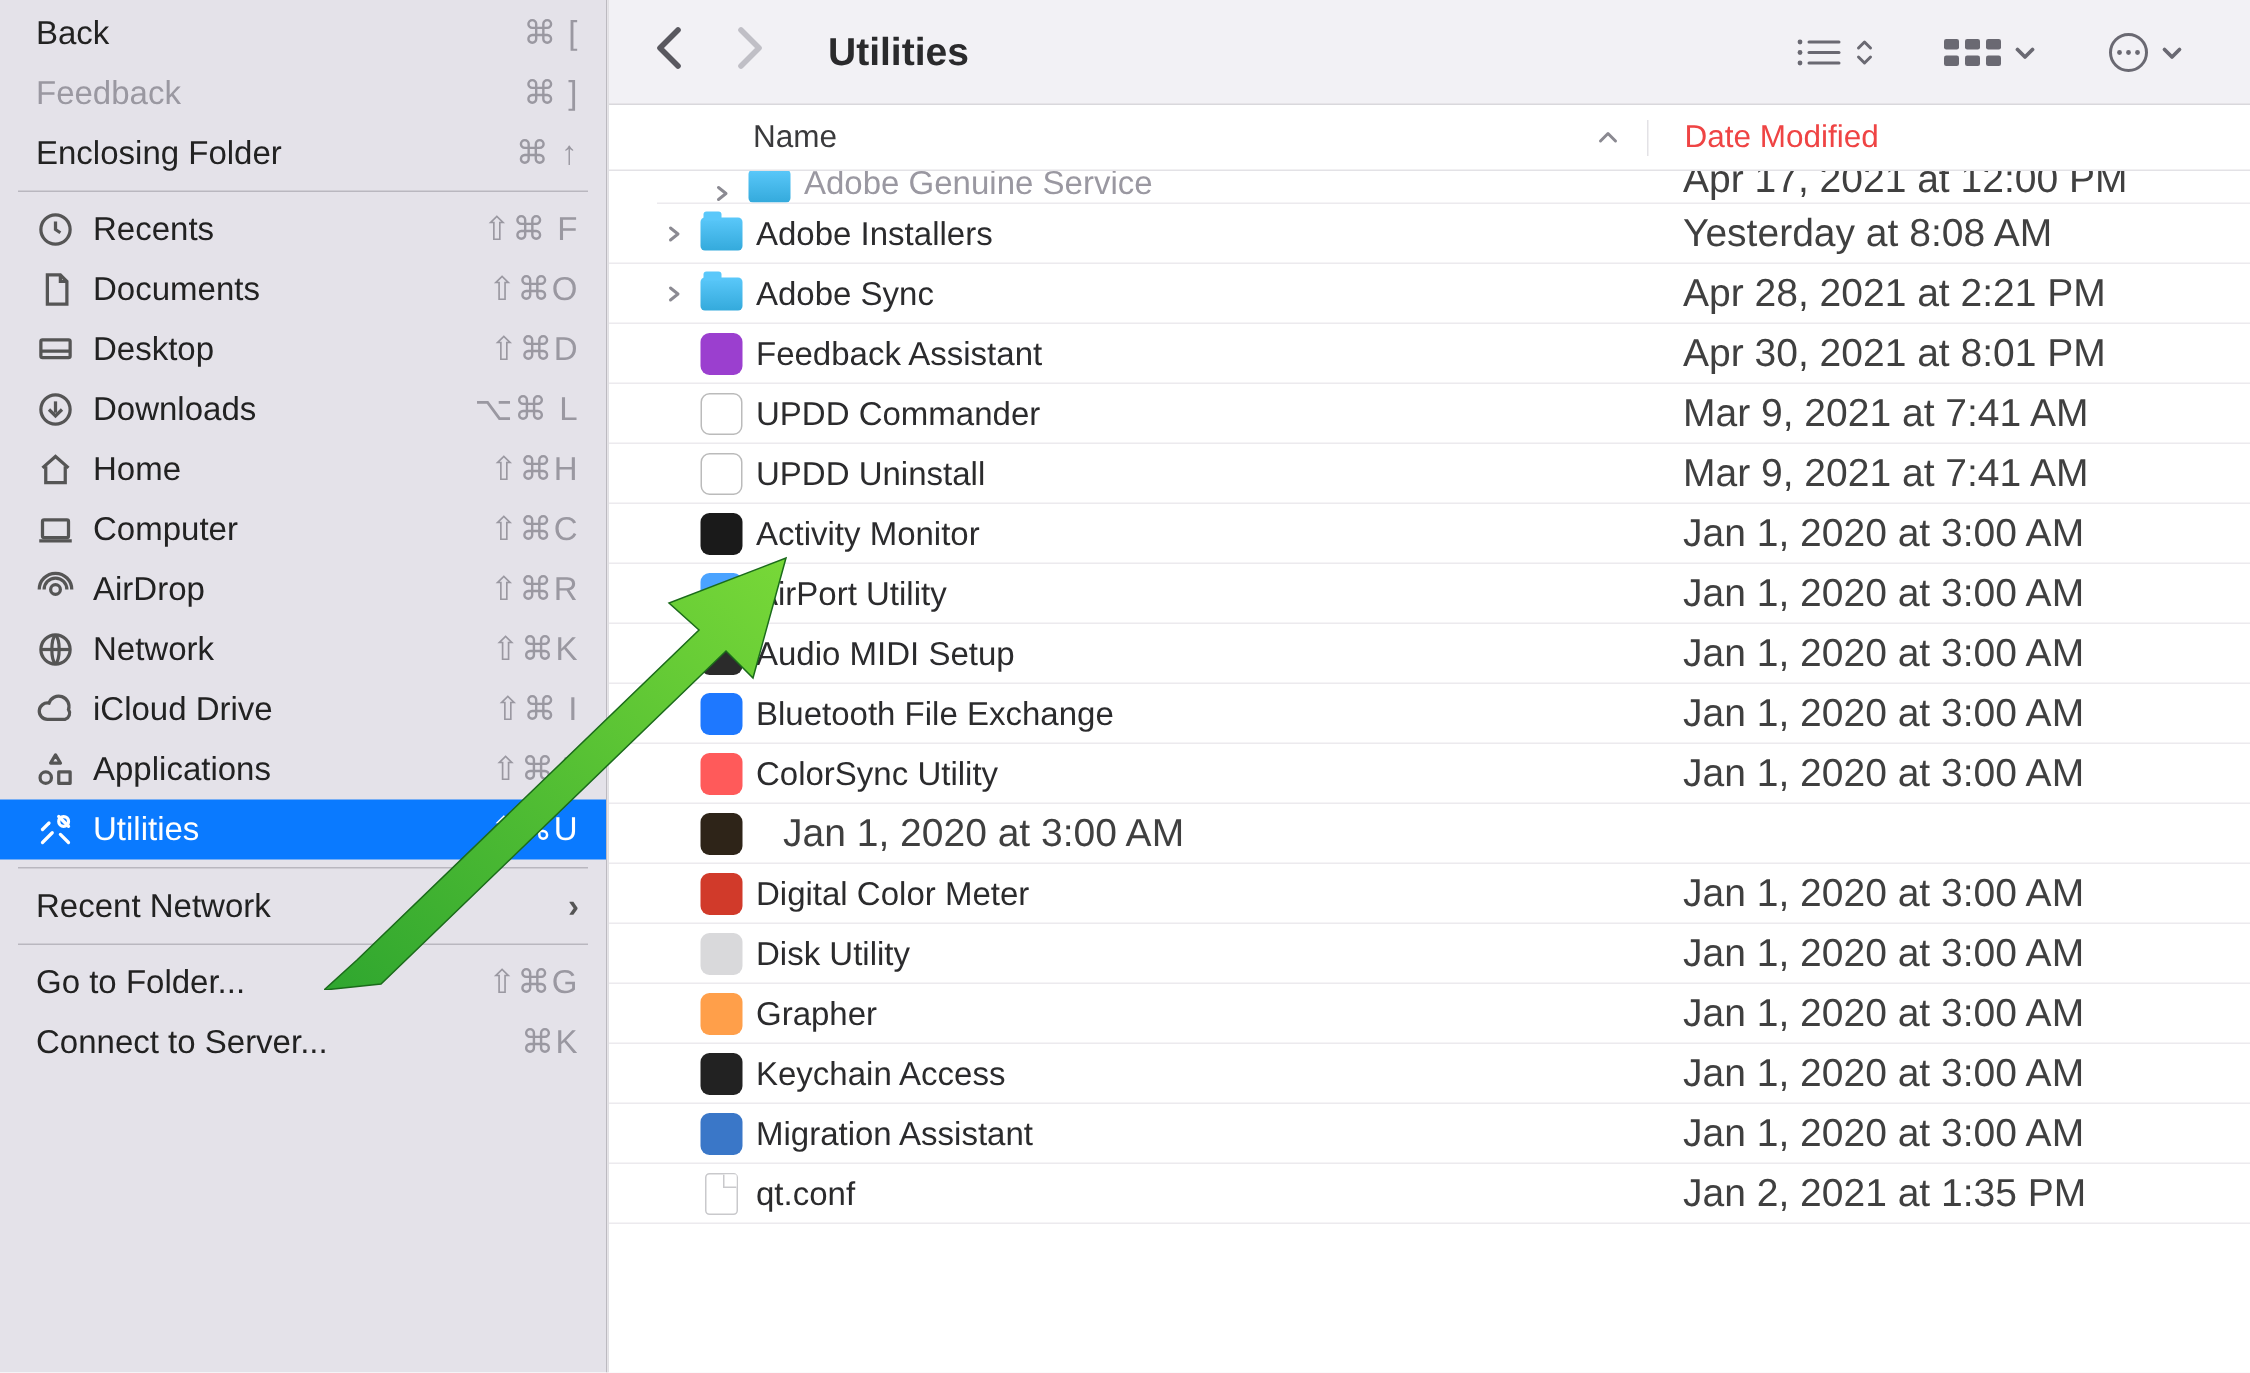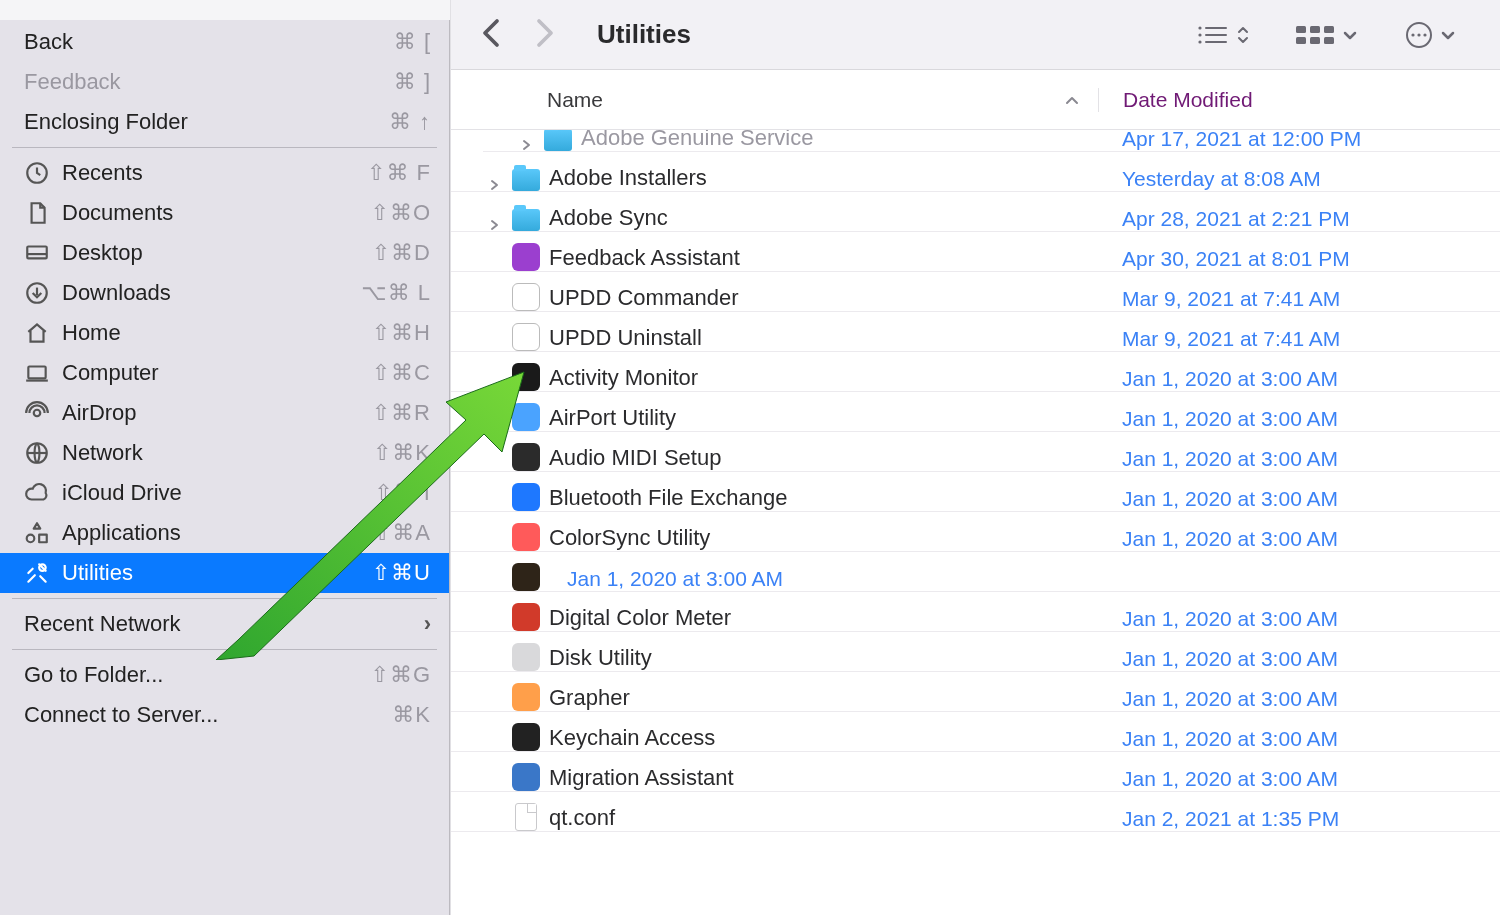--- a/index.html
+++ b/index.html
@@ -8,26 +8,25 @@
     width: 1500px; height: 915px;
     background: #f5f5f7; 
     color: #1c1c1e;
     overflow: hidden;
     position: relative;
   }
   .layout { display: flex; width: 100%; height: 100%; }
 
   
   .go-menu {
-    width: 450px; flex: none;
+    width: 405px; flex: none;
     background: #e4e2e9;
     border-right: 1px solid #bcbac0;
     padding: 2px 0 0 0;
     overflow: hidden;
-    margin-top: 20px;
   }
   .menu-item {
     display: flex; align-items: center;
     padding: 7px 18px 7px 24px;
     font-size: 22px;
     color: #222;
   }
   .menu-item.disabled { color: #9a98a1; }
   .menu-item .mi-icon { width: 38px; flex:none; color:#555; display:flex; align-items:center; justify-content:flex-start; }
   .menu-item .mi-icon svg { width:26px; height:26px; }
@@ -63,45 +62,45 @@
   .arrow-back { color:#59585f; }
   .arrow-fwd  { color:#c0bfc6; }
   .toolbar-title {
     font-size:26px; font-weight:600; color:#2a2a2c;
     margin-left:24px; flex:1;
   }
   .tb-btn { display:flex; align-items:center; gap:6px; color:#6a6972; padding:0 14px; }
   .tb-btn svg { display:block; }
 
   .columns-header {
-    height:60px; flex:none;
+    height:44px; flex:none;
     display:flex; align-items:center;
     border-bottom:1px solid #e3e2e6;
     font-size:21px; color:#3a3a3c;
     background:#fff;
   }
   .col-name { flex:1; padding-left:96px; display:flex; align-items:center; gap:8px; }
   .col-sort { padding-right:18px; color:#8a8991; }
-  .col-date { width:402px; flex:none; padding-left:24px; border-left:1px solid #e3e2e6; color:#701a75; }
+  .col-date { width:402px; flex:none; padding-left:24px; border-left:1px solid #e3e2e6; color:#ef4444; }
 
   .file-list { flex:1; overflow:hidden; }
   .file-row {
-    display:flex; align-items:flex-end;
+    display:flex; align-items:center;
     height:40px;
     border-bottom:1px solid #eceaee;
     font-size:22px;
     color:#2b2b2d;
   }
   .file-row.cut { height:22px; align-items:flex-end; overflow:hidden; color:#9a98a1;margin-left:32px; }
   .fr-gutter { width:58px; flex:none; display:flex; justify-content:flex-end; align-items:center; padding-right:8px; color:#8b8a92; }
   .fr-gutter svg { width:12px; height:12px; }
   .fr-icon { width:34px; flex:none; display:flex; align-items:center; justify-content:center; }
   .fr-icon .app-icon { width:28px; height:28px; border-radius:6px; }
   .fr-name { flex:1; padding-left:6px; white-space:nowrap; overflow:hidden; text-overflow:ellipsis; }
-  .fr-date { width:402px; flex:none; padding-left:24px; color:#3b82f6; font-size:21px; white-space:nowrap; }
+  .fr-date { width:402px; flex:none; padding-left:24px; color:#404040; font-size:26px; white-space:nowrap; }
 
   
   .folder-ic { width:28px; height:22px; border-radius:3px; background:linear-gradient(#5ac8fa,#34aadc); position:relative; }
   .folder-ic::before { content:""; position:absolute; top:-4px; left:2px; width:12px; height:6px; background:#5ac8fa; border-radius:2px 2px 0 0; }
 
   
   .doc-ic { width:22px; height:28px; border:1.5px solid #c9c9cc; border-radius:3px; background:#fff; position:relative; }
   .doc-ic::before { content:""; position:absolute; top:0; right:0; width:8px; height:8px; background:#fff; border-left:1.5px solid #c9c9cc; border-bottom:1.5px solid #c9c9cc; }
 
   

